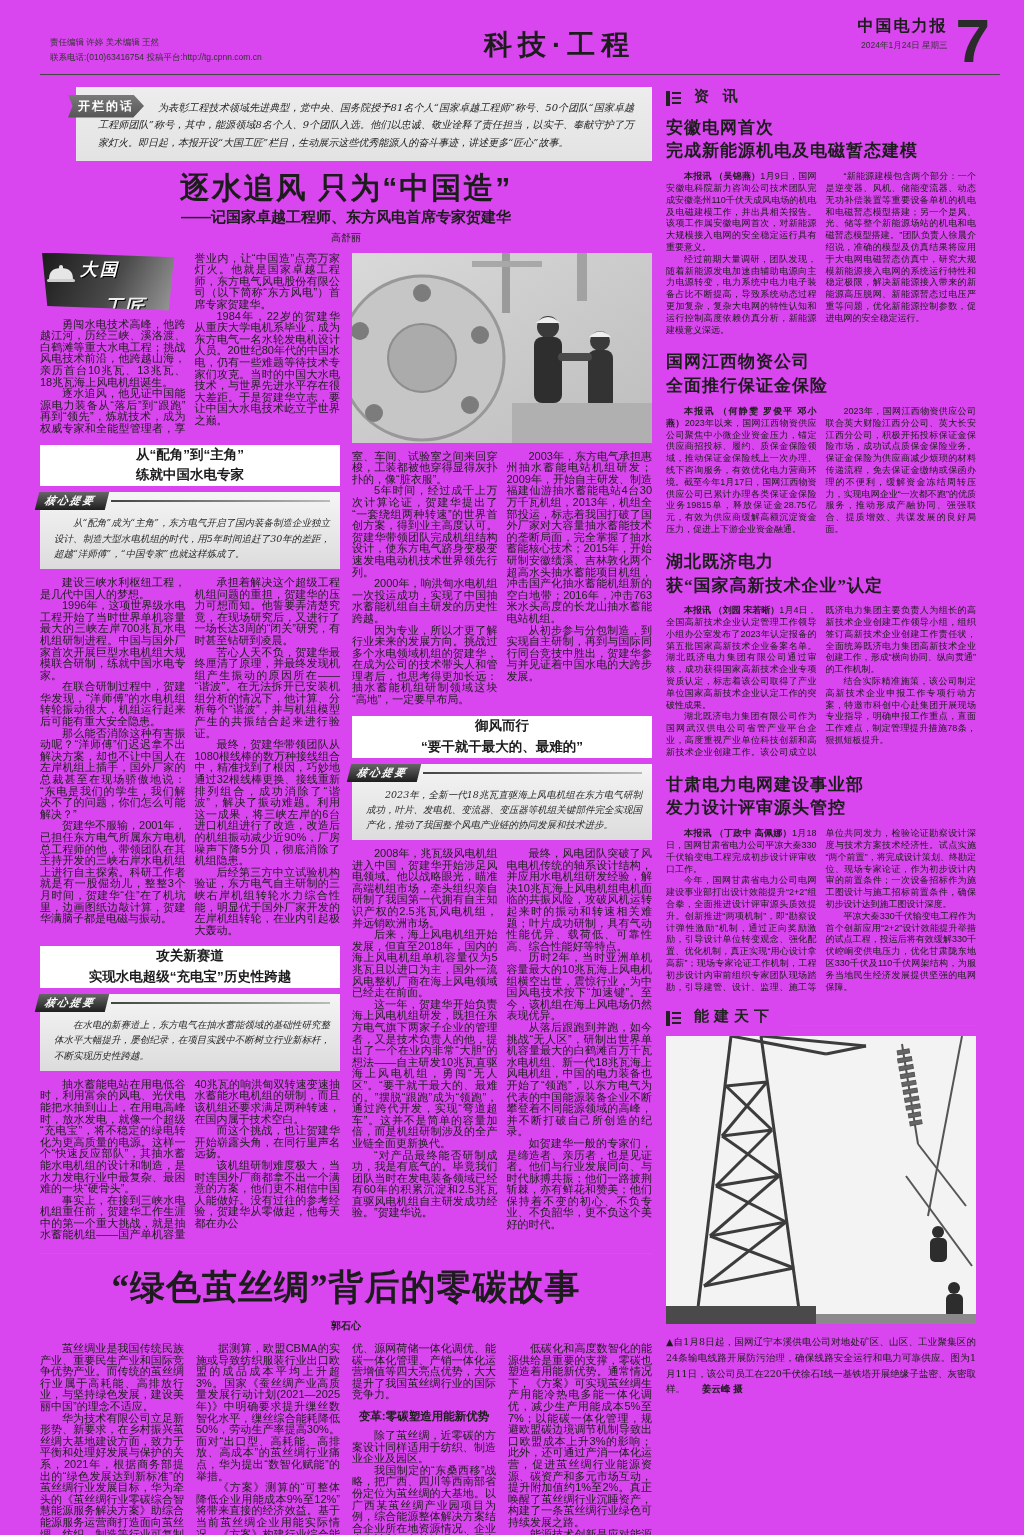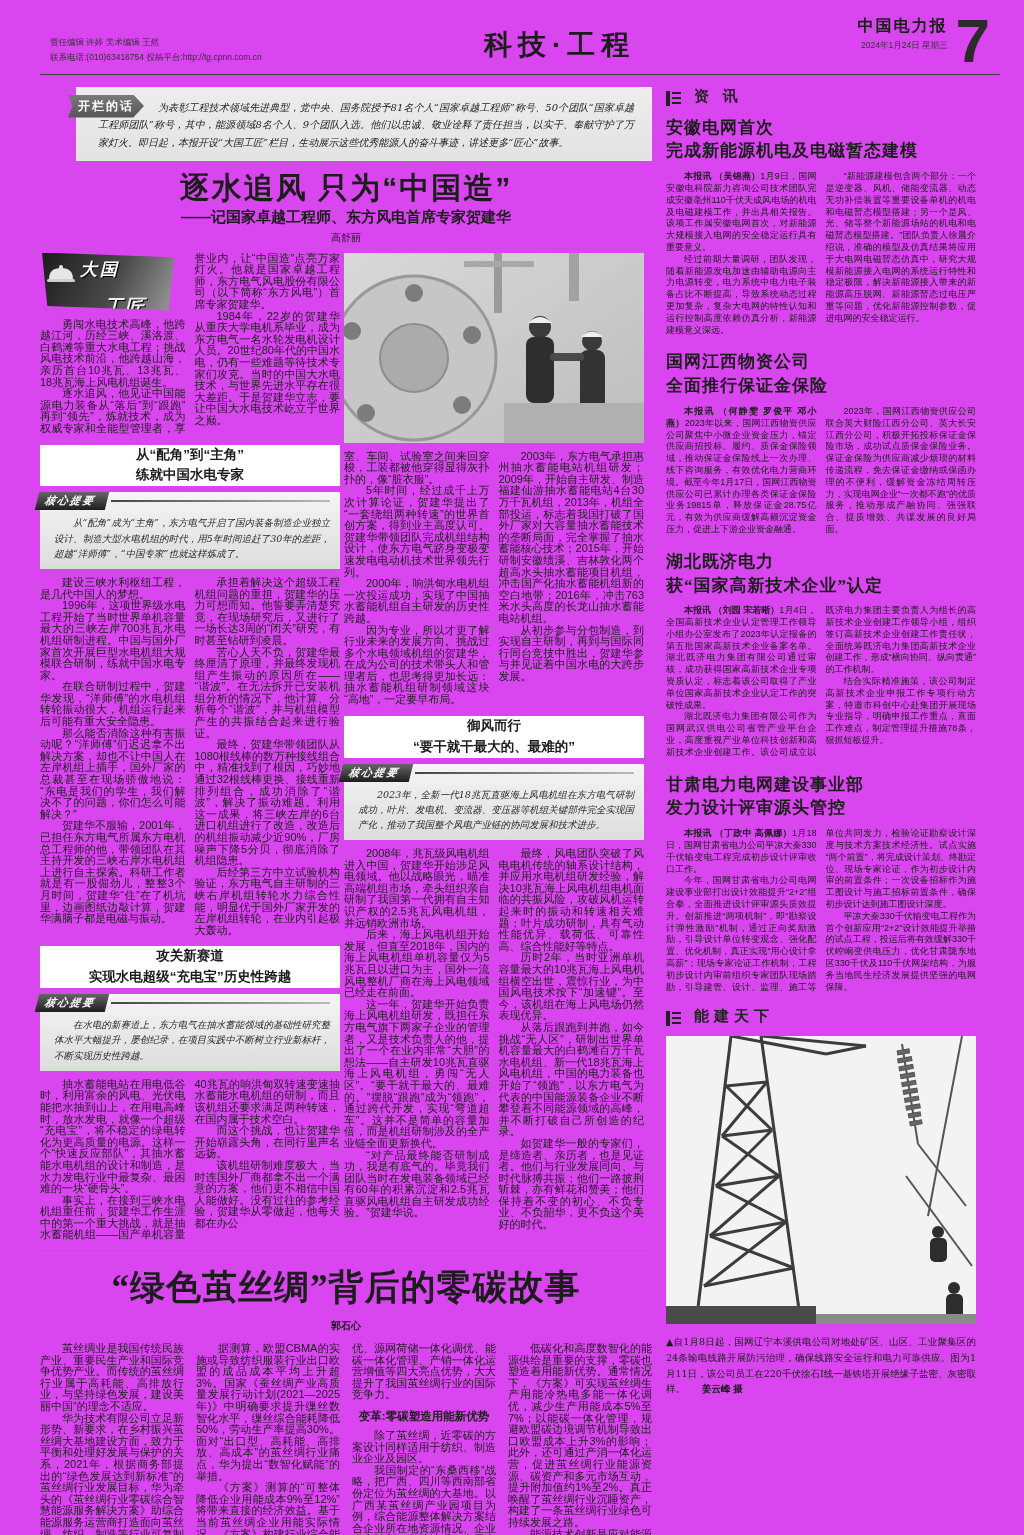--- a/index.html
+++ b/index.html
@@ -24,21 +24,21 @@
                padding:12px 18px 10px 22px;}
   .opening-tag{position:absolute;left:-8px;top:8px;background:linear-gradient(#7a7a7a,#555);
                color:#fff;font-size:12px;font-weight:700;letter-spacing:2px;padding:3px 10px;
                clip-path:polygon(0 0,86% 0,100% 50%,86% 100%,0 100%,6% 50%);}
   .opening-text{margin:0;font-family:"DejaVu Serif",serif;font-style:italic;font-size:10px;
                 line-height:1.75;text-align:justify;text-indent:6em;color:#222;}
   
   .headline{margin:4px 0 2px 0;font-size:30px;font-weight:900;letter-spacing:2px;text-align:center;line-height:1.15;}
   .subhead{font-size:15px;font-weight:700;text-align:center;margin:2px 0 4px 0;}
   .byline{font-size:10px;text-align:center;margin-bottom:8px;color:#222;}
-  .article-body{display:flex;gap:4px;}
+  .article-body{display:flex;gap:12px;}
   .half{width:300px;flex:none;}
   .cols2{column-count:2;column-gap:9px;}
   .paras p{margin:0;font-size:11px;line-height:11.6px;text-align:justify;text-indent:2em;color:#1d1d1d;}
   .cont [data-list] p:first-child{text-indent:0;}
   .sec-head{margin:10px 0 6px 0;font-size:13.5px;line-height:1.55;font-weight:700;text-align:center;
             background:linear-gradient(#fff,#fff);}
   .core-box{background:linear-gradient(#f5f5f5,#dcdcdc);margin:0 0 8px 0;padding:0 10px 8px 0;}
   .core-tag-row{display:flex;align-items:center;}
   .core-tag{display:inline-block;background:linear-gradient(#666,#1e1e1e);color:#fff;font-size:10.5px;
             font-weight:700;font-style:italic;letter-spacing:2px;padding:2px 12px 2px 8px;

